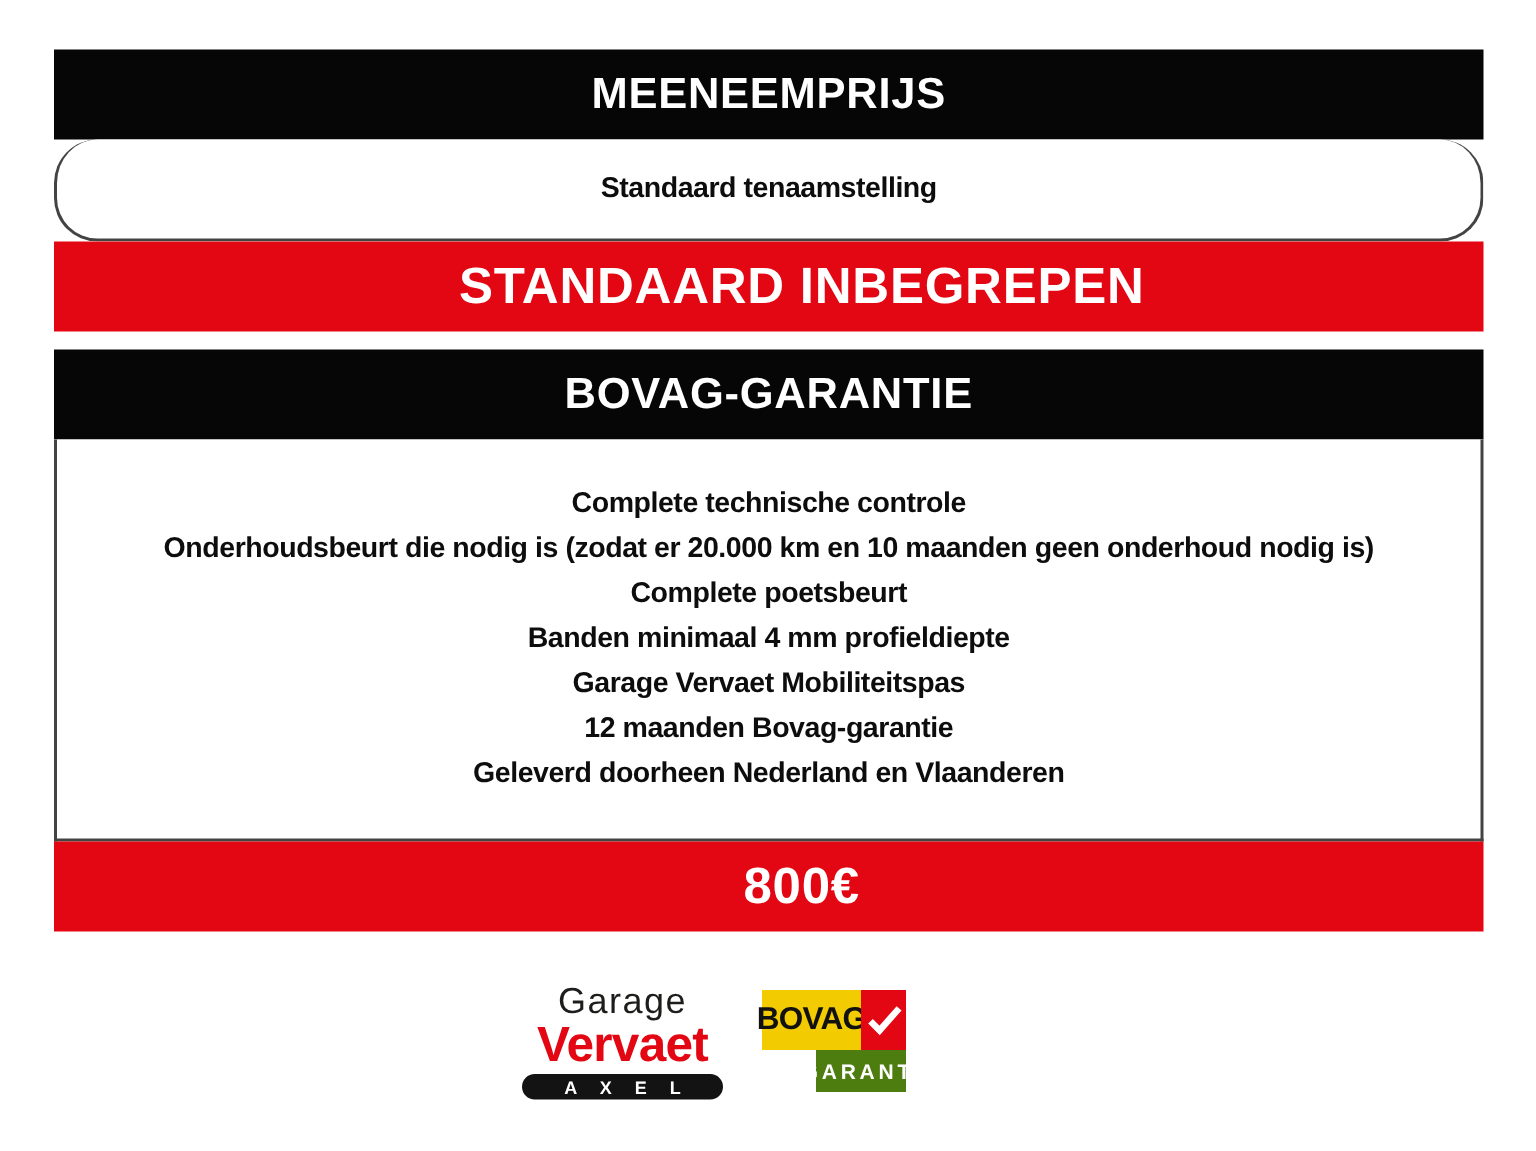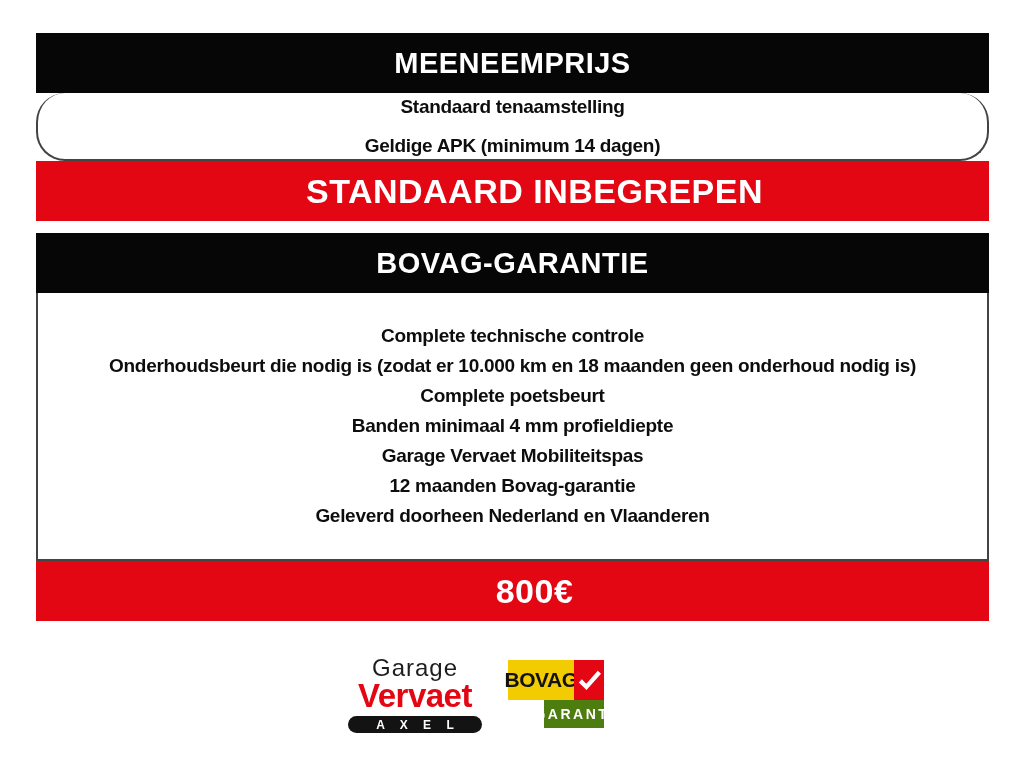--- a/index.html
+++ b/index.html
@@ -151,32 +151,31 @@
 </style>
 </head>
 <body>
 
 <div class="sheet">
 
   <section>
     <div class="banner black">MEENEEMPRIJS</div>
     <div class="panel small">
       <div class="item">Standaard tenaamstelling</div>
-      <div class="item">Geldige APK (minimum 14 dagen)</div>
     </div>
     <div class="banner red">STANDAARD INBEGREPEN</div>
   </section>
 
   <div class="section-gap"></div>
 
   <section>
     <div class="banner black">BOVAG-GARANTIE</div>
     <div class="panel large">
       <div class="item">Complete technische controle</div>
-      <div class="item">Onderhoudsbeurt die nodig is (zodat er 10.000 km en 18 maanden geen onderhoud nodig is)</div>
+      <div class="item">Onderhoudsbeurt die nodig is (zodat er 20.000 km en 10 maanden geen onderhoud nodig is)</div>
       <div class="item">Complete poetsbeurt</div>
       <div class="item">Banden minimaal 4 mm profieldiepte</div>
       <div class="item">Garage Vervaet Mobiliteitspas</div>
       <div class="item">12 maanden Bovag-garantie</div>
       <div class="item">Geleverd doorheen Nederland en Vlaanderen</div>
     </div>
     <div class="banner red">800€</div>
   </section>
 
 </div>

